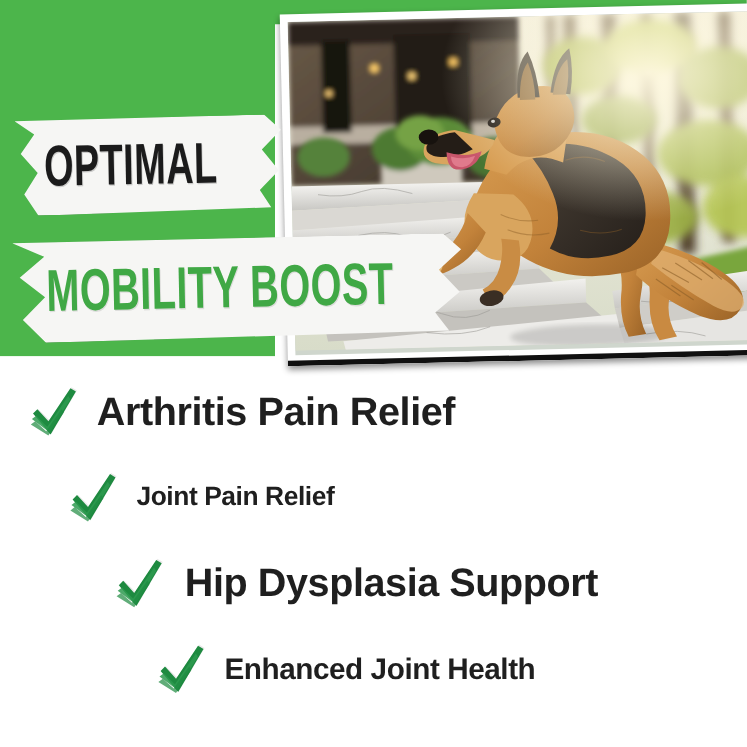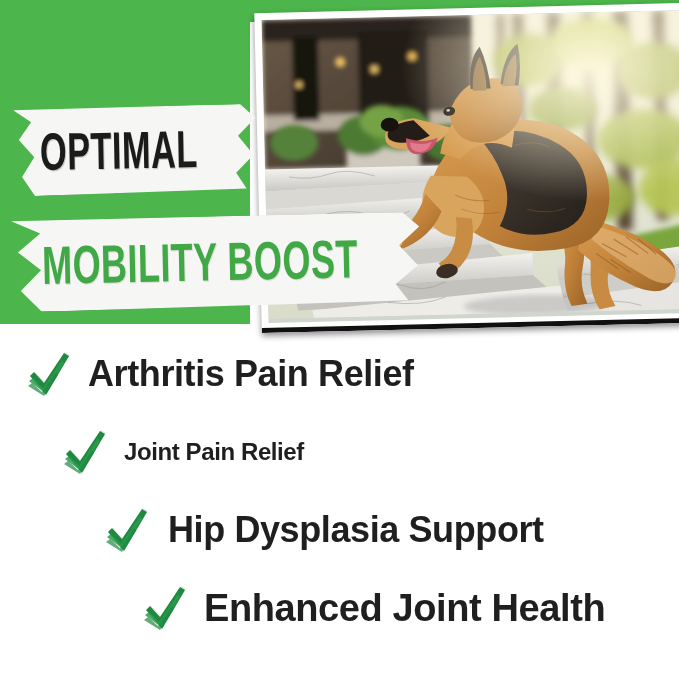--- a/index.html
+++ b/index.html
@@ -160,21 +160,21 @@
     font-family: "Liberation Sans", sans-serif;
     font-weight: 700;
     font-size: 36px;
     letter-spacing: -0.4px;
     color: #1F1F1F;
   }
 
   .benefit-row:nth-child(1) .benefit-label { font-size: 36px; }
   .benefit-row:nth-child(2) .benefit-label { font-size: 24px; }
   .benefit-row:nth-child(3) .benefit-label { font-size: 36px; }
-  .benefit-row:nth-child(4) .benefit-label { font-size: 38px; }
+  .benefit-row:nth-child(4) .benefit-label { font-size: 27px; }
 </style>
 </head>
 <body>
 
 <div id="stage">
 
   <div class="green-panel"></div>
 
   <div class="photo-card">
     <div class="photo-inner">

